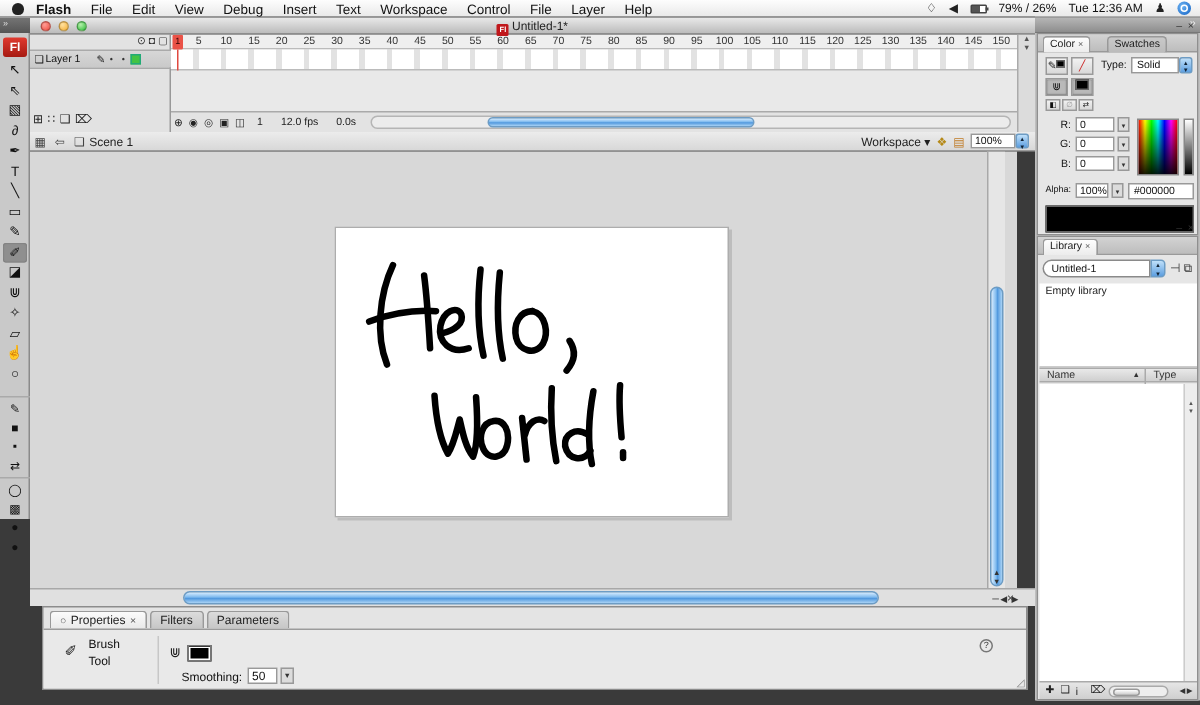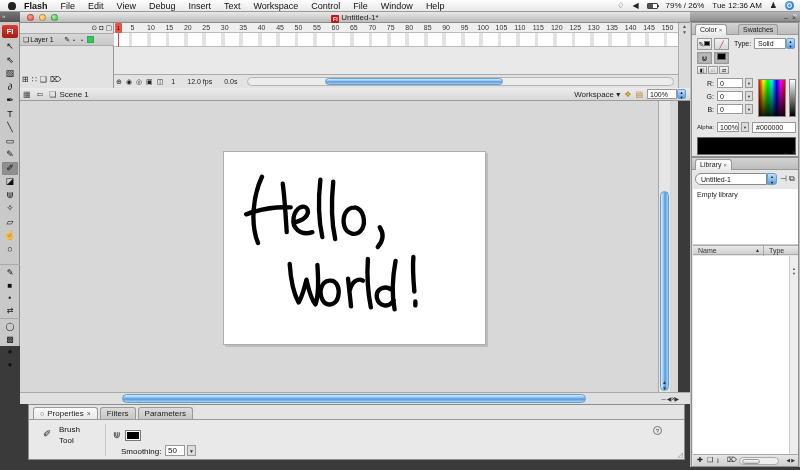--- a/index.html
+++ b/index.html
@@ -200,21 +200,21 @@
       <span class="menu-item app">Flash</span>
       <span class="menu-item">File</span>
       <span class="menu-item">Edit</span>
       <span class="menu-item">View</span>
       <span class="menu-item">Debug</span>
       <span class="menu-item">Insert</span>
       <span class="menu-item">Text</span>
       <span class="menu-item">Workspace</span>
       <span class="menu-item">Control</span>
       <span class="menu-item">File</span>
-      <span class="menu-item">Window</span>
+      <span class="menu-item">Layer</span>
       <span class="menu-item">Help</span>
     </span>
   <span id="menu-status">
     <span class="mb-icon">♢</span>
     <span class="mb-icon">◀</span>
     <span id="battery-icon"></span>
     <span>79% / 26%</span>
     <span>Tue 12:36 AM</span>
     <span class="mb-icon">♟</span>
     <span id="spotlight-icon"></span>

